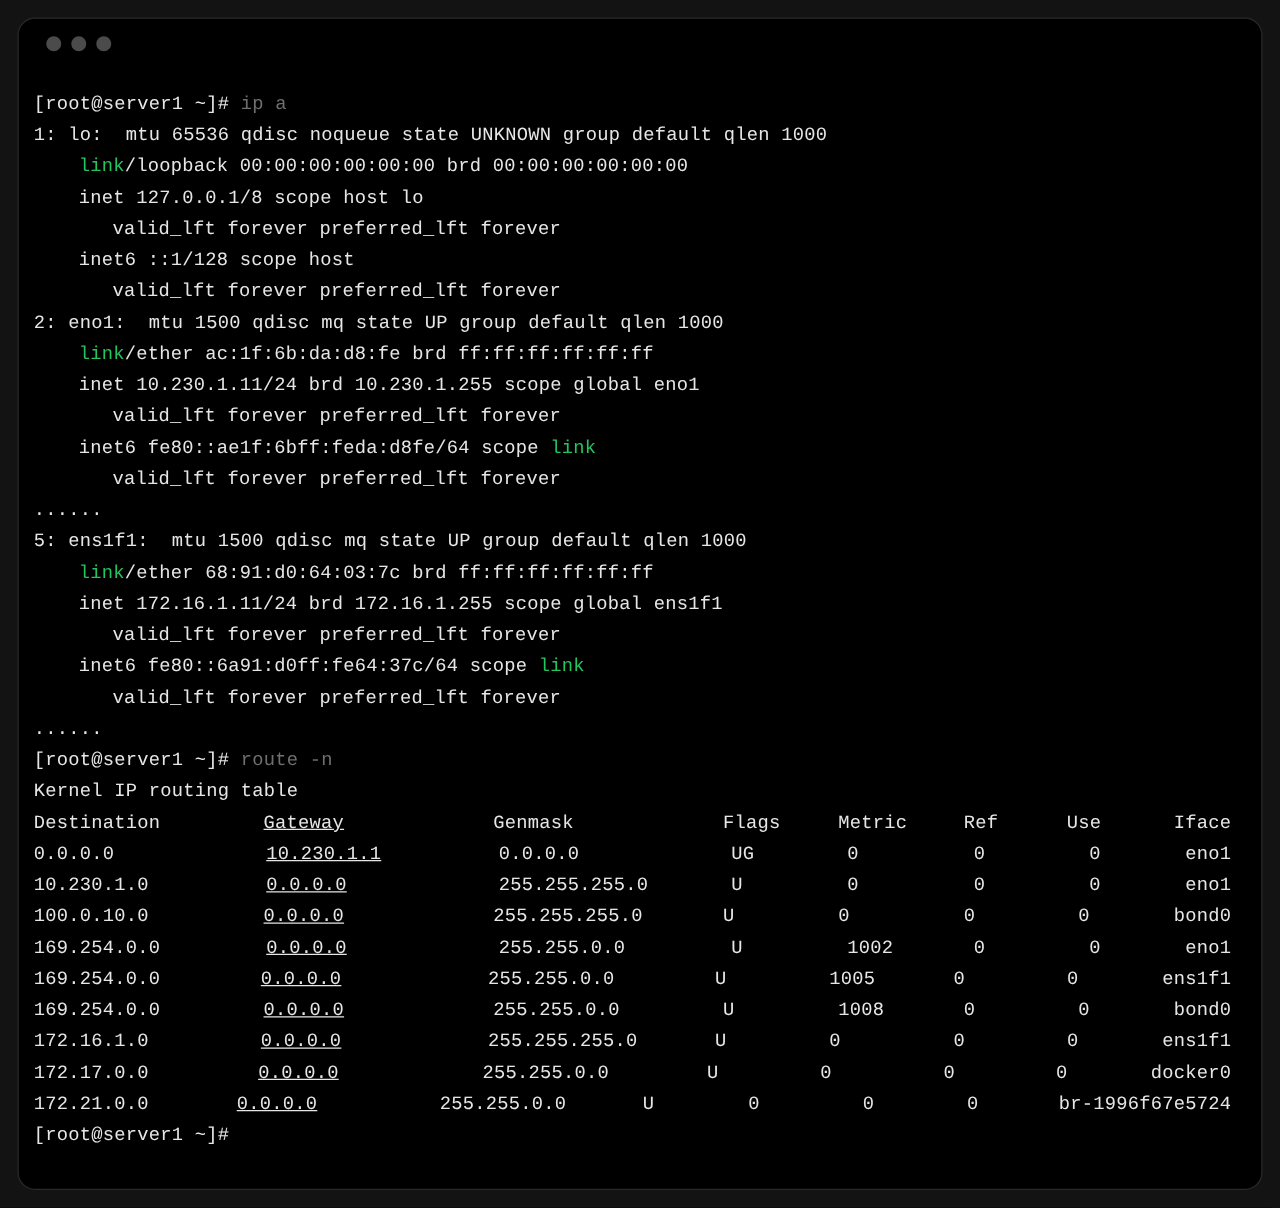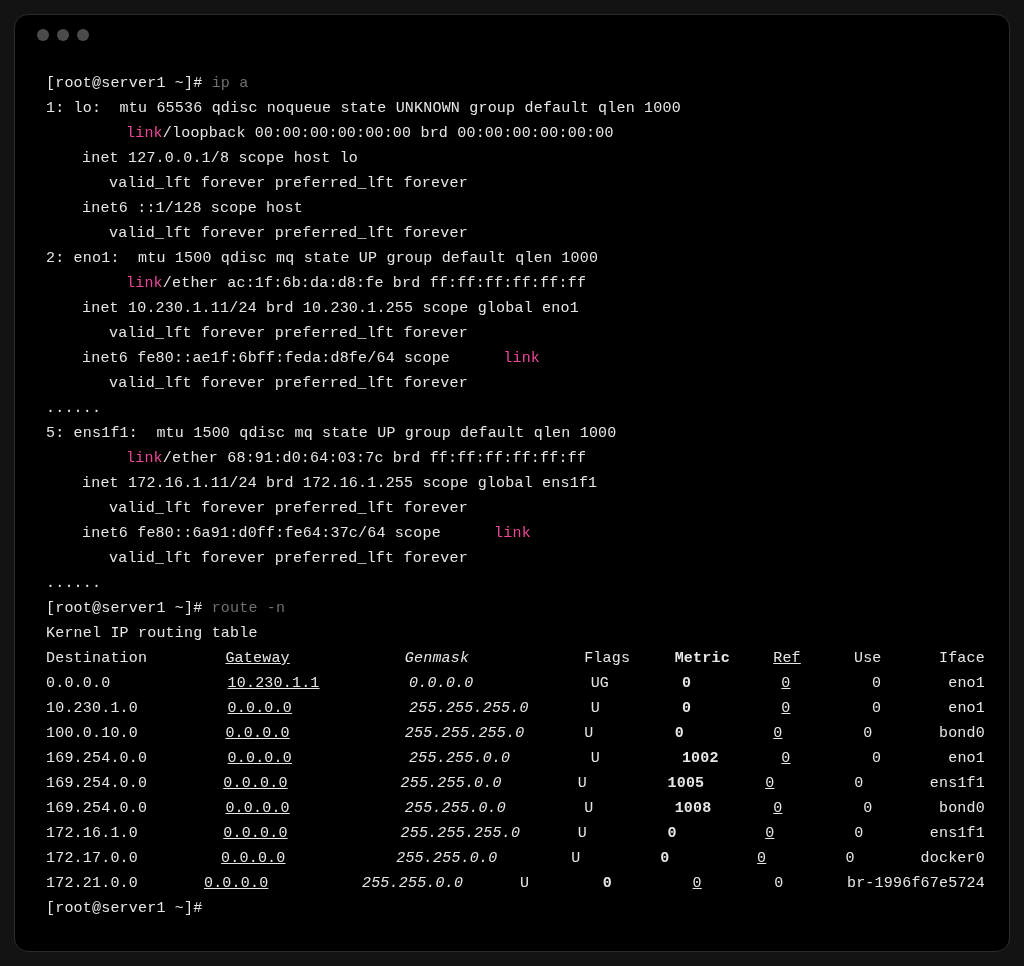--- a/index.html
+++ b/index.html
@@ -33,35 +33,35 @@
     width: 12px;
     height: 12px;
     border-radius: 50%;
     background: #4b4b4b;
   }
   .term {
     color: #e6e6e6;
     font-size: 15px;
     line-height: 25px;
     letter-spacing: 0.2px;
-    padding: 18px 24px 24px 31px;
+    padding: 18px 24px 24px 12px;
     white-space: pre;
   }
   .dim { color: #6f6f6f; }
-  .link { color: #ec4899; margin-left: 44px; }
+  .link { color: #22c55e; }
   .row { display: block; }
   .ind1 { padding-left: 4ch; }
   .ind2 { padding-left: 7ch; }
   .rt-row { display: flex; gap: 42px; }
   .c-dest   { width: 17ch; }
   .c-gw     { width: 17ch; text-decoration: underline; }
-  .c-mask   { width: 17ch; font-style: italic; }
+  .c-mask   { width: 17ch; }
   .c-flags  { width: 6ch; }
-  .c-metric { width: 7ch; font-weight: bold; }
-  .c-ref    { width: 4ch; text-decoration: underline; }
+  .c-metric { width: 7ch; }
+  .c-ref    { width: 4ch; }
   .c-use    { width: 6ch; text-align: center; padding-right: 1ch; box-sizing: border-box;}
   .c-iface  { flex: 1; font-family: Liberation Mono, monospace; }
 </style>
 </head>
 <body>
 
 <div class="window">
   <div class="titlebar">
     <div class="dot"></div>
     <div class="dot"></div>

